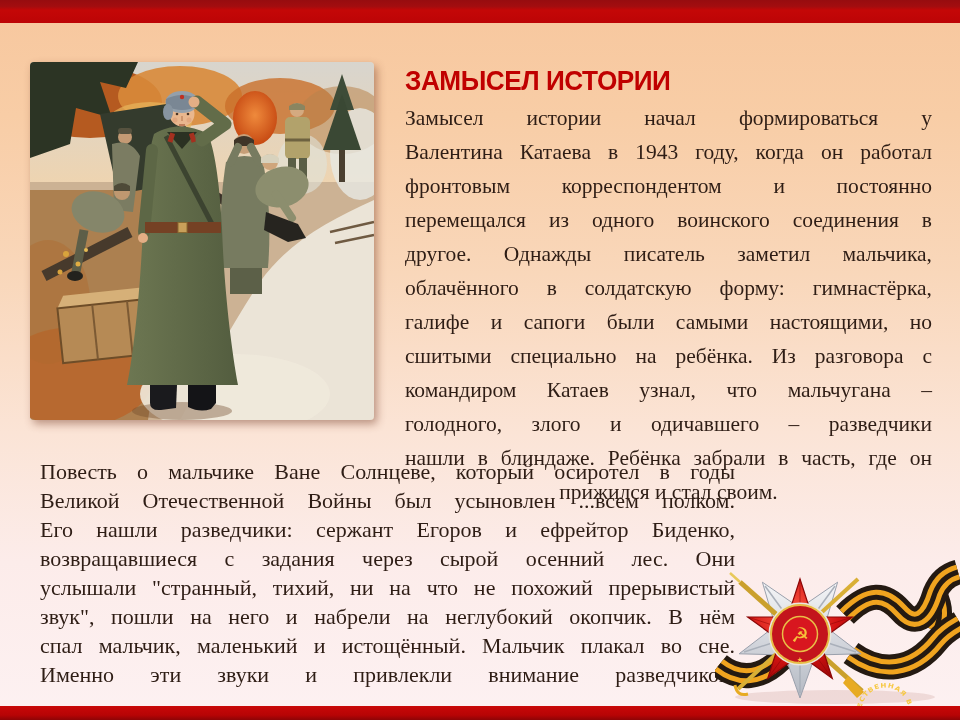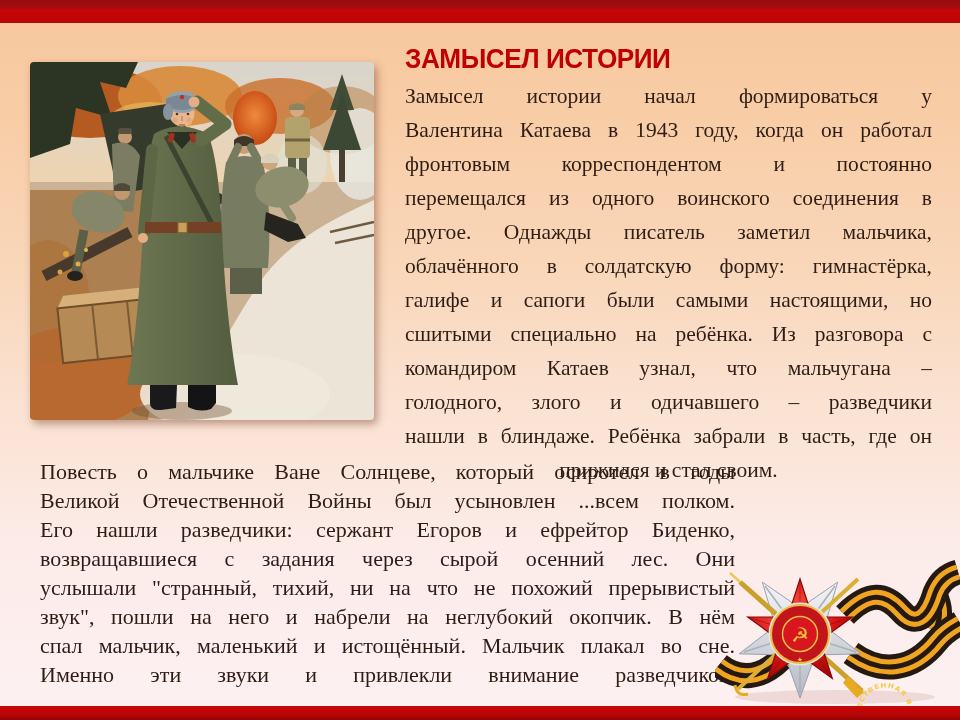--- a/index.html
+++ b/index.html
@@ -12,21 +12,21 @@
   .band-top{top:0;height:23px;background:linear-gradient(180deg,#970c0f 0%,#a30d0f 28%,#c40707 45%,#bc0406 100%);}
   .band-bottom{top:706px;height:14px;background:linear-gradient(180deg,#c90808 0%,#b70405 65%,#8e0406 100%);}
 
   .illustration{
     position:absolute;left:30px;top:62px;width:344px;height:358px;margin:0;
     border-radius:4px;overflow:hidden;
     box-shadow:3px 4px 9px rgba(110,50,30,.45);
   }
   .illustration svg{display:block;}
 
-  .right-col{position:absolute;left:405px;top:44px;width:527px;}
+  .right-col{position:absolute;left:405px;top:66px;width:527px;}
   .slide-title{
     margin:0 0 4px 0;
     font-family:"Liberation Sans",sans-serif;
     font-size:27px;font-weight:800;letter-spacing:-0.5px;
     color:#c00000;transform:scaleX(.97);transform-origin:left center;
     white-space:nowrap;
   }
   .bodytext{color:#2e1d15;}
   .right-col .bodytext{font-size:21.5px;line-height:34px;}
   .jtext{white-space:pre-line;text-align:justify;text-align-last:justify;}

